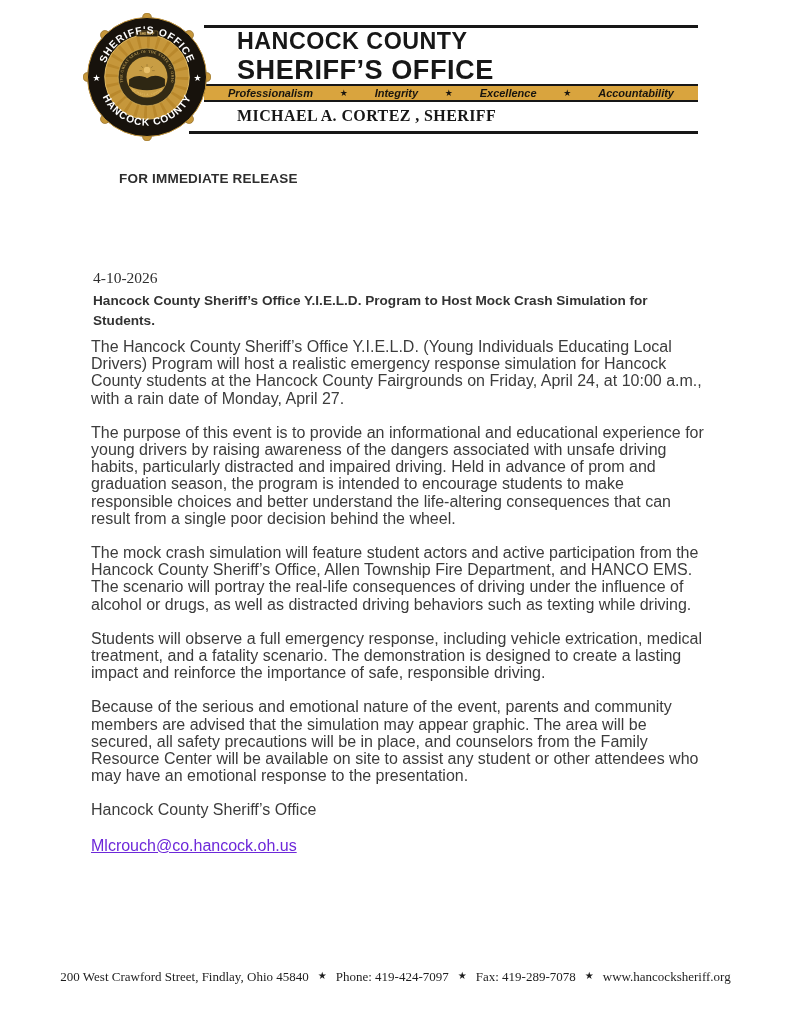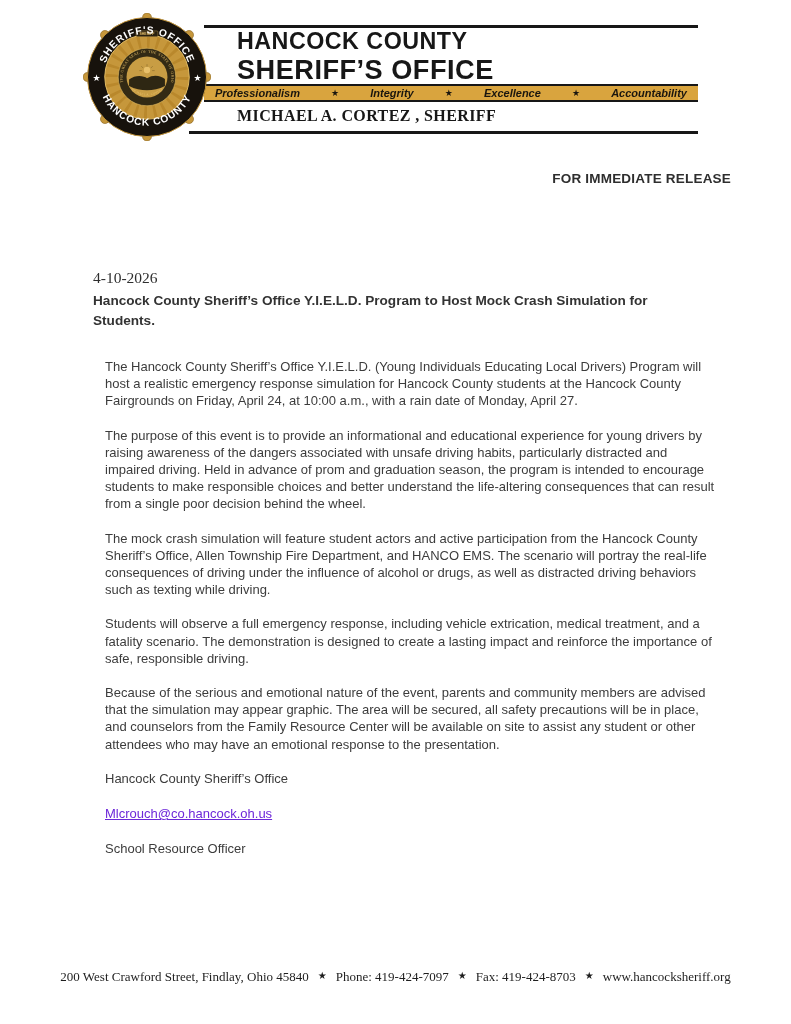--- a/index.html
+++ b/index.html
@@ -11,36 +11,36 @@
   .rule{position:absolute;background:#171717;height:3px;}
   .rule-top{left:204px;top:25px;width:494px;}
   .rule-bottom{left:189px;top:131px;width:509px;}
   .agency{position:absolute;left:237px;top:29px;color:#171717;font-weight:700;
           transform:scaleX(0.97);transform-origin:left top;line-height:1;}
   .agency-line1{font-size:24px;letter-spacing:0.5px;}
   .agency-line2{font-size:28px;letter-spacing:0.5px;margin-top:3px;}
   .values-banner{position:absolute;left:204px;top:84px;width:494px;height:18px;
                  background:#d9a43e;border-top:2px solid #171717;border-bottom:2px solid #171717;
                  display:flex;align-items:center;justify-content:space-between;
-                 padding:0 11px;box-sizing:border-box;}
+                 padding:0 24px;box-sizing:border-box;}
   .values-banner .val{font-style:italic;font-weight:700;font-size:11px;color:#19150e;}
   .values-banner .star{font-size:9px;color:#19150e;line-height:1;}
   .sheriff-name{position:absolute;left:237px;top:107px;font-family:"Liberation Serif",serif;
                 font-weight:700;font-size:16px;color:#171717;letter-spacing:0.4px;}
 
   
-  .release{position:absolute;left:93px;top:171px;width:612px;text-align:right;
+  .release{position:absolute;left:93px;top:171px;width:612px;text-align:left;
            font-weight:700;font-size:13.5px;color:#2e2e2e;letter-spacing:0.2px;
            transform:translateX(26px);}
   .date{position:absolute;left:93px;top:229px;font-family:"Liberation Serif",serif;
         font-size:15.5px;color:#2e2e2e;margin-top:40px;}
   .headline{position:absolute;left:93px;top:291px;width:612px;font-weight:700;
             font-size:13.6px;line-height:20px;color:#333333;}
-  .body-copy{position:absolute;left:105px;top:338px;width:613px;font-size:13px;
-             line-height:17.2px;color:#3c3c3c;margin-top:20px;}
+  .body-copy{position:absolute;left:91px;top:338px;width:613px;font-size:16px;
+             line-height:17.2px;color:#3c3c3c;}
   .body-copy p{margin:0 0 17px 0;}
   .body-copy p.sig{margin:0 0 18px 0;}
   .email{color:#6d28d9;text-decoration:underline;cursor:pointer;}
 
   
   .footer{position:absolute;left:0;top:969px;width:100%;text-align:center;
           font-family:"Liberation Serif",serif;font-size:13px;color:#1e1e1e;}
   .footer .fstar{font-size:10px;margin:0 9px;position:relative;top:-2px;}
 </style>
 </head>
@@ -136,20 +136,19 @@
   <div class="headline">Hancock County Sheriff’s Office Y.I.E.L.D. Program to Host Mock Crash Simulation for Students.</div>
 
   <div class="body-copy">
     <p>The Hancock County Sheriff’s Office Y.I.E.L.D. (Young Individuals Educating Local Drivers) Program will host a realistic emergency response simulation for Hancock County students at the Hancock County Fairgrounds on Friday, April 24, at 10:00 a.m., with a rain date of Monday, April 27.</p>
     <p>The purpose of this event is to provide an informational and educational experience for young drivers by raising awareness of the dangers associated with unsafe driving habits, particularly distracted and impaired driving. Held in advance of prom and graduation season, the program is intended to encourage students to make responsible choices and better understand the life-altering consequences that can result from a single poor decision behind the wheel.</p>
     <p>The mock crash simulation will feature student actors and active participation from the Hancock County Sheriff’s Office, Allen Township Fire Department, and HANCO EMS. The scenario will portray the real-life consequences of driving under the influence of alcohol or drugs, as well as distracted driving behaviors such as texting while driving.</p>
     <p>Students will observe a full emergency response, including vehicle extrication, medical treatment, and a fatality scenario. The demonstration is designed to create a lasting impact and reinforce the importance of safe, responsible driving.</p>
     <p>Because of the serious and emotional nature of the event, parents and community members are advised that the simulation may appear graphic. The area will be secured, all safety precautions will be in place, and counselors from the Family Resource Center will be available on site to assist any student or other attendees who may have an emotional response to the presentation.</p>
     <p class="sig">Hancock County Sheriff’s Office</p>
     <p class="sig"><a class="email">Mlcrouch@co.hancock.oh.us</a></p>
-    <p class="sig">School Resource Officer</p>
   </div>
 
   <div class="footer">
-    <span>200 West Crawford Street, Findlay, Ohio 45840</span><span class="fstar">★</span><span>Phone: 419-424-7097</span><span class="fstar">★</span><span>Fax: 419-424-8703</span><span class="fstar">★</span><span>www.hancocksheriff.org</span>
+    <span>200 West Crawford Street, Findlay, Ohio 45840</span><span class="fstar">★</span><span>Phone: 419-424-7097</span><span class="fstar">★</span><span>Fax: 419-289-7078</span><span class="fstar">★</span><span>www.hancocksheriff.org</span>
   </div>
 
 </div>
 
 </body></html>

